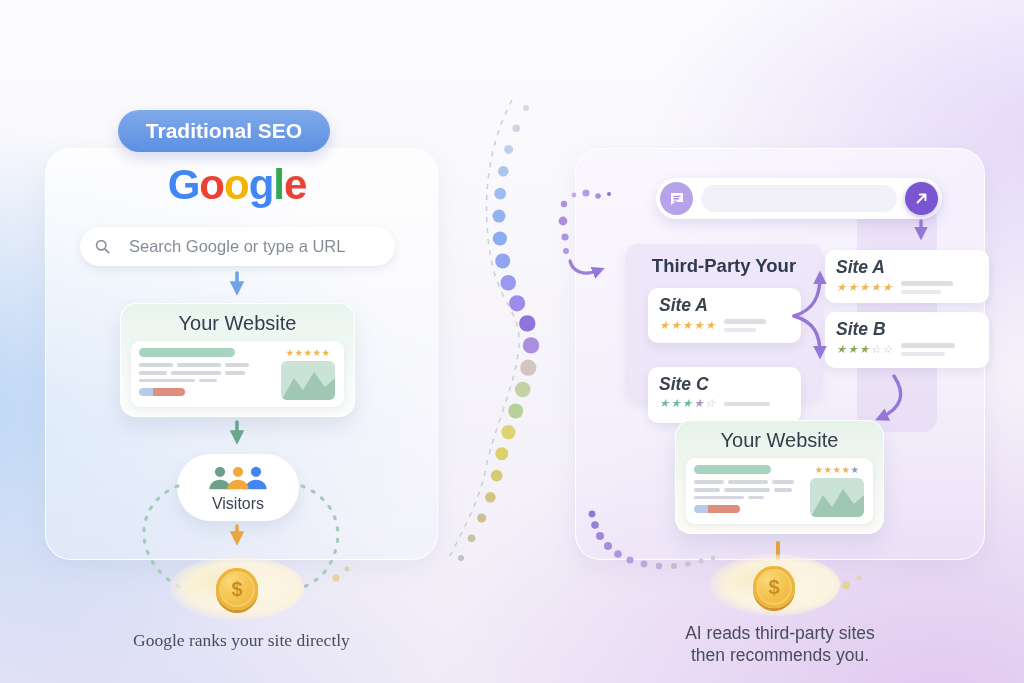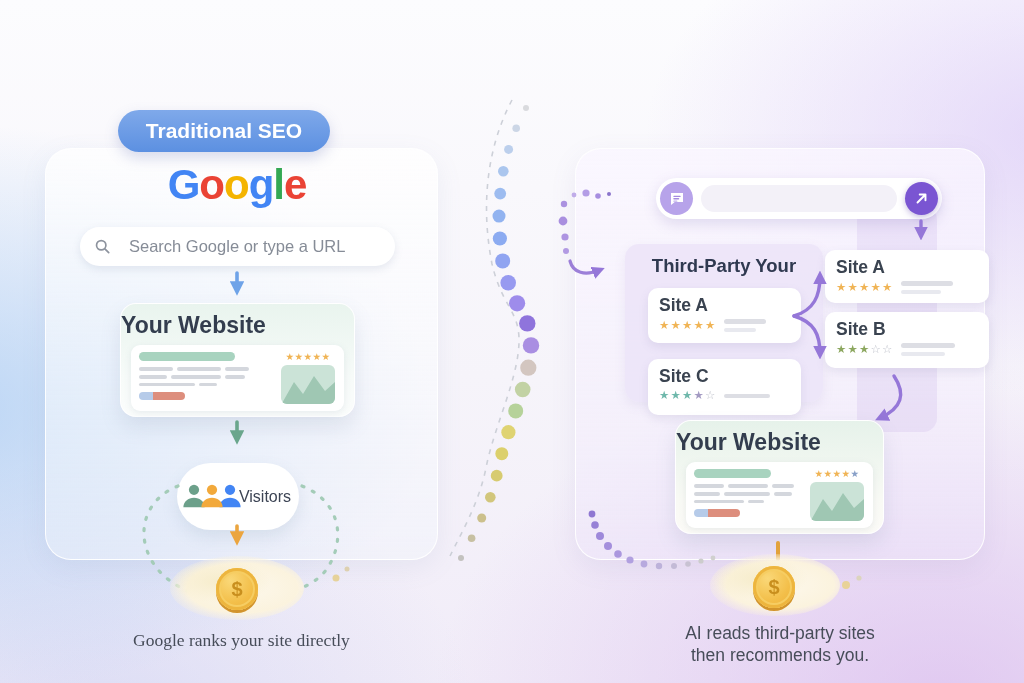--- a/index.html
+++ b/index.html
@@ -46,59 +46,59 @@
   .search-bar input { flex:1; border:none; outline:none; background:transparent;
     font-family:"Liberation Sans",sans-serif; font-size:16.5px; color:#596070; }
   .search-bar input::placeholder { color:#868c97; opacity:1; }
 
   .web-card { border-radius:16px; border:1.5px solid rgba(255,255,255,.95);
     box-shadow:0 10px 20px rgba(110,130,160,.16); padding-top:8px; }
   .web-card-left { left:120px; top:303px; width:235px; height:114px;
     background:linear-gradient(180deg,#e9f4ee 0%, #f7fbf9 65%, #fbfdfc 100%); }
   .web-card-right { left:675px; top:420px; width:209px; height:114px;
     background:linear-gradient(180deg,#e6f2ea 0%, #f9faf5 70%, #fcfbf7 100%); }
-  .web-title { font-size:23px; font-weight:700; color:#333d4e; }
+  .web-title { text-align:center; font-size:20px; font-weight:400; color:#333d4e; }
   .web-inner { margin:6px 10px 0 10px; background:#fff; border-radius:9px; height:66px;
     box-shadow:0 2px 7px rgba(100,120,145,.13); display:flex; padding:7px 8px; gap:8px; }
   .wi-left { flex:1.5; display:flex; flex-direction:column; }
   .wi-pill { width:72%; height:9px; border-radius:5px; background:#a8d3bf; }
   .wi-lines { margin-top:6px; }
   .wi-lines .row { display:flex; gap:4px; margin-bottom:4px; }
   .wi-lines .row span { height:3.8px; border-radius:2px; background:#d4d7dd; display:block; }
   .wi-progress { margin-top:2px; width:46px; height:8px; border-radius:4px; overflow:hidden; display:flex; }
   .p-blue { width:14px; background:#b6cbe9; }
   .p-red { flex:1; background:#dd8e7d; }
   .wi-right { width:56px; display:flex; flex-direction:column; align-items:center; }
   .wi-img { margin-top:3px; width:54px; height:40px; border-radius:6px; background:#cbe3d7; overflow:hidden; }
 
   .stars { line-height:1; white-space:nowrap; }
   .stars.sm { font-size:9.5px; letter-spacing:.5px; }
   .stars.md { font-size:11.5px; letter-spacing:1.2px; }
   .st-gold { color:#f0b455; } .st-teal { color:#6fb8ab; } .st-olive { color:#8ca75f; }
   .st-blue { color:#88a0c8; } .st-muted { color:#a39ac2; } .st-outline { color:#b9bcc6; }
 
   .visitors { left:177px; top:454px; width:122px; height:67px; background:#fff; border-radius:34px;
-    box-shadow:0 7px 16px rgba(115,140,170,.16); display:flex; flex-direction:row;
-    align-items:center; justify-content:center;margin-top:9px; }
+    box-shadow:0 7px 16px rgba(115,140,170,.16); display:flex; flex-direction:column;
+    align-items:center; justify-content:center; }
   .persons { display:flex; height:30px; margin-bottom:2px; }
   .persons svg { margin:0 -6px; }
   .visitors-label { font-size:16px; color:#3c4454; font-weight:400; }
 
   .tp-card { left:625px; top:244px; width:198px; height:158px; border-radius:14px;
     background:rgba(236,228,248,.9); box-shadow:0 4px 12px rgba(130,110,180,.10); }
   .tp-heading { text-align:center; margin-top:11px; font-size:18.5px; font-weight:700; color:#2f3950; }
   .site-card { background:#fff; border-radius:10px; box-shadow:0 4px 10px rgba(120,110,160,.14);
-    padding:7px 20px 6px 11px; }
+    padding:7px 20px 6px 11px;font-style:italic; }
   .site-name { font-size:17.5px; font-weight:700; color:#3a4350; }
   .site-row { display:flex; align-items:center; gap:7px; margin-top:3px; }
   .ph-stack { display:flex; flex-direction:column; gap:4px; }
   .ph { display:block; height:4.5px; border-radius:3px; background:#dddee4; }
   .ph.lt { background:#e8e9ef; }
   .sc-a-inner { left:23px; top:44px; width:153px; height:55px; position:absolute; }
-  .sc-c-inner { left:23px; top:115px; width:153px; height:56px; position:absolute; }
+  .sc-c-inner { left:23px; top:123px; width:153px; height:56px; position:absolute; }
   .sc-a-right { left:825px; top:250px; width:164px; height:53px; }
   .sc-b-right { left:825px; top:312px; width:164px; height:56px; }
 
   .chat-bar { left:656px; top:178px; width:286px; height:41px; background:#fff; border-radius:21px;
     display:flex; align-items:center; padding:0 4px; box-shadow:0 5px 14px rgba(110,95,170,.18); }
   .chat-circle { width:33px; height:33px; border-radius:50%; background:#b7a3ea;
     display:flex; align-items:center; justify-content:center; flex:0 0 auto; }
   .chat-input { flex:1; height:27px; margin:0 8px; background:#f3f1f8; border-radius:14px;
     border:none; outline:none; }
   .send-btn { width:33px; height:33px; border-radius:50%; background:#7a55d2; border:none;

